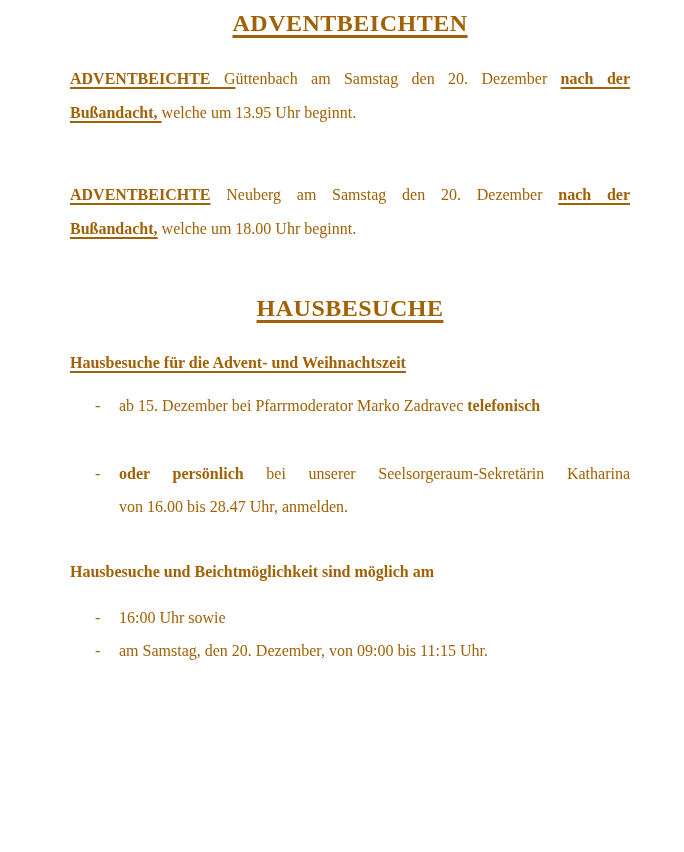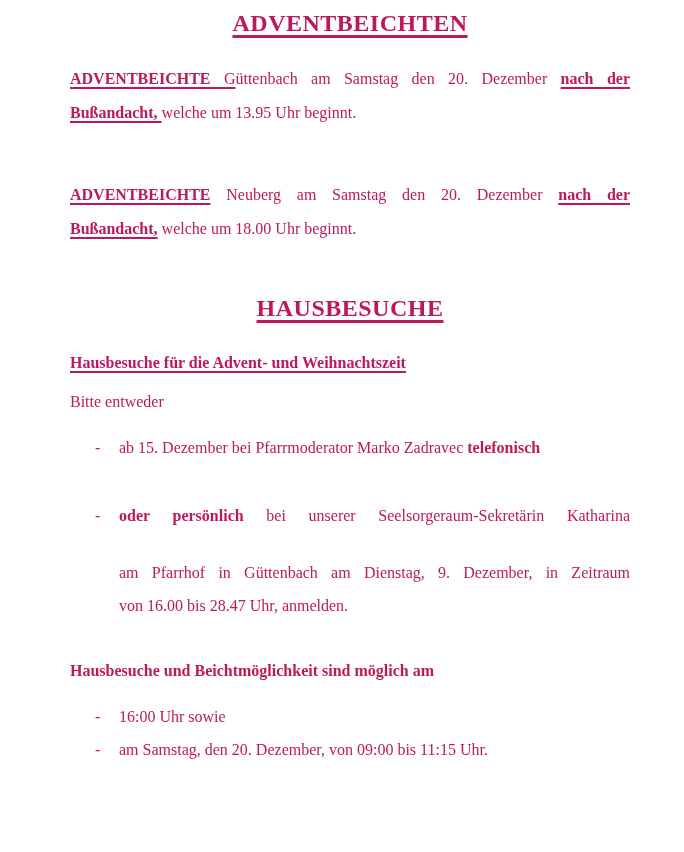--- a/index.html
+++ b/index.html
@@ -6,21 +6,21 @@
     margin: 0;
     padding: 0;
     background: #ffffff;
   }
   .page {
     position: relative;
     width: 684px;
     height: 852px;
     box-sizing: border-box;
     background: #ffffff;
-    color: #be185d;
+    color: #a16207;
     font-family: "Liberation Serif", "DejaVu Serif", serif;
     font-size: 16px;
     padding: 8px 54px 0 70px;
     overflow: hidden;
   }
   .b { font-weight: bold; }
   .u {
     text-decoration: underline;
     text-decoration-thickness: 2px;
     text-underline-offset: 3px;
@@ -92,32 +92,30 @@
 
   <p class="para p-neuberg">
     <span class="ln jl"><span class="b u">ADVENTBEICHTE</span><span> Neuberg am Samstag den 20. Dezember </span><span class="b u">nach der</span></span>
     <span class="ln"><span class="b u">Bußandacht,</span><span> welche um 18.00 Uhr beginnt.</span></span>
   </p>
 
   <h2 class="doc-heading"><span class="u">HAUSBESUCHE</span></h2>
 
   <p class="subheading"><span class="u">Hausbesuche für die Advent- und Weihnachtszeit</span></p>
 
-  <p class="intro">Bitte entweder</p>
 
   <div class="list list-anmeldung">
     <div class="li li-opt1">
       <span class="dash">-</span>
       <span class="li-text"><span>ab 15. Dezember bei Pfarrmoderator Marko Zadravec </span><span class="b">telefonisch</span></span>
     </div>
     <div class="li">
       <span class="dash">-</span>
       <span class="li-text">
         <span class="ln jl"><span class="b">oder persönlich</span><span> bei unserer Seelsorgeraum-Sekretärin Katharina</span></span>
-        <span class="ln jl">am Pfarrhof in Güttenbach am Dienstag, 9. Dezember, in Zeitraum</span>
         <span class="ln">von 16.00 bis 28.47 Uhr, anmelden.</span>
       </span>
     </div>
   </div>
 
   <p class="availability">Hausbesuche und Beichtmöglichkeit sind möglich am</p>
 
   <div class="list">
     <div class="li">
       <span class="dash">-</span>

